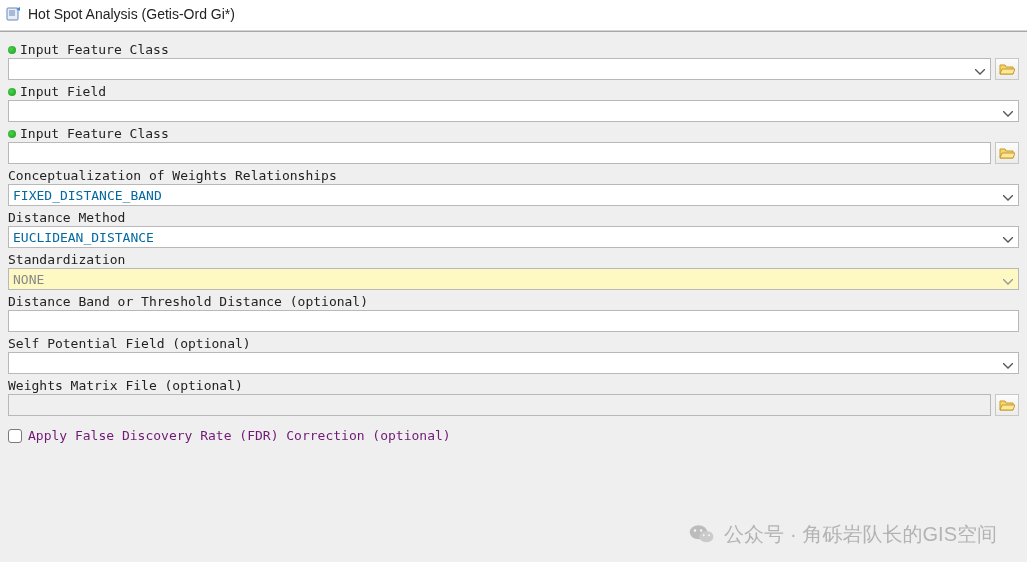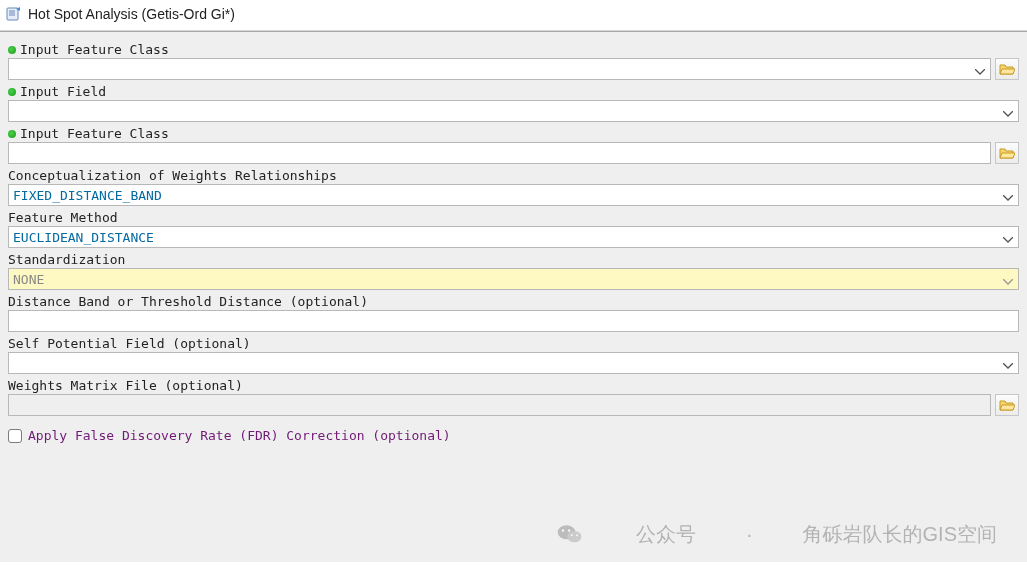--- a/index.html
+++ b/index.html
@@ -146,21 +146,20 @@
       position: absolute;
       right: 30px;
       bottom: 18px;
       display: flex;
       align-items: center;
       opacity: 0.5;
       font-family: "Microsoft YaHei", sans-serif;
       font-size: 20px;
       color: #787878;
       pointer-events: none;
-      gap: 44px;
     }
     .watermark .wm-icon {
       width: 28px;
       height: 28px;
       margin-right: 8px;
       display: inline-flex;
       align-items: center;
       justify-content: center;
     }
     .watermark .wm-dot {
@@ -250,21 +249,21 @@
       </div>
       <span class="chevron">
         <svg width="10" height="6" viewBox="0 0 10 6">
             <path d="M0 0 L5 5 L10 0" fill="none" stroke="#555" stroke-width="1.3"></path>
           </svg>
       </span>
     </div>
   </div>
 
   <div class="param-label">
-    <span>Feature Method</span>
+    <span>Distance Method</span>
   </div>
   <div class="input-row">
     <div class="select-wrap">
       <div class="select-like">
         <span>EUCLIDEAN_DISTANCE</span>
       </div>
       <span class="chevron">
         <svg width="10" height="6" viewBox="0 0 10 6">
             <path d="M0 0 L5 5 L10 0" fill="none" stroke="#555" stroke-width="1.3"></path>
           </svg>

